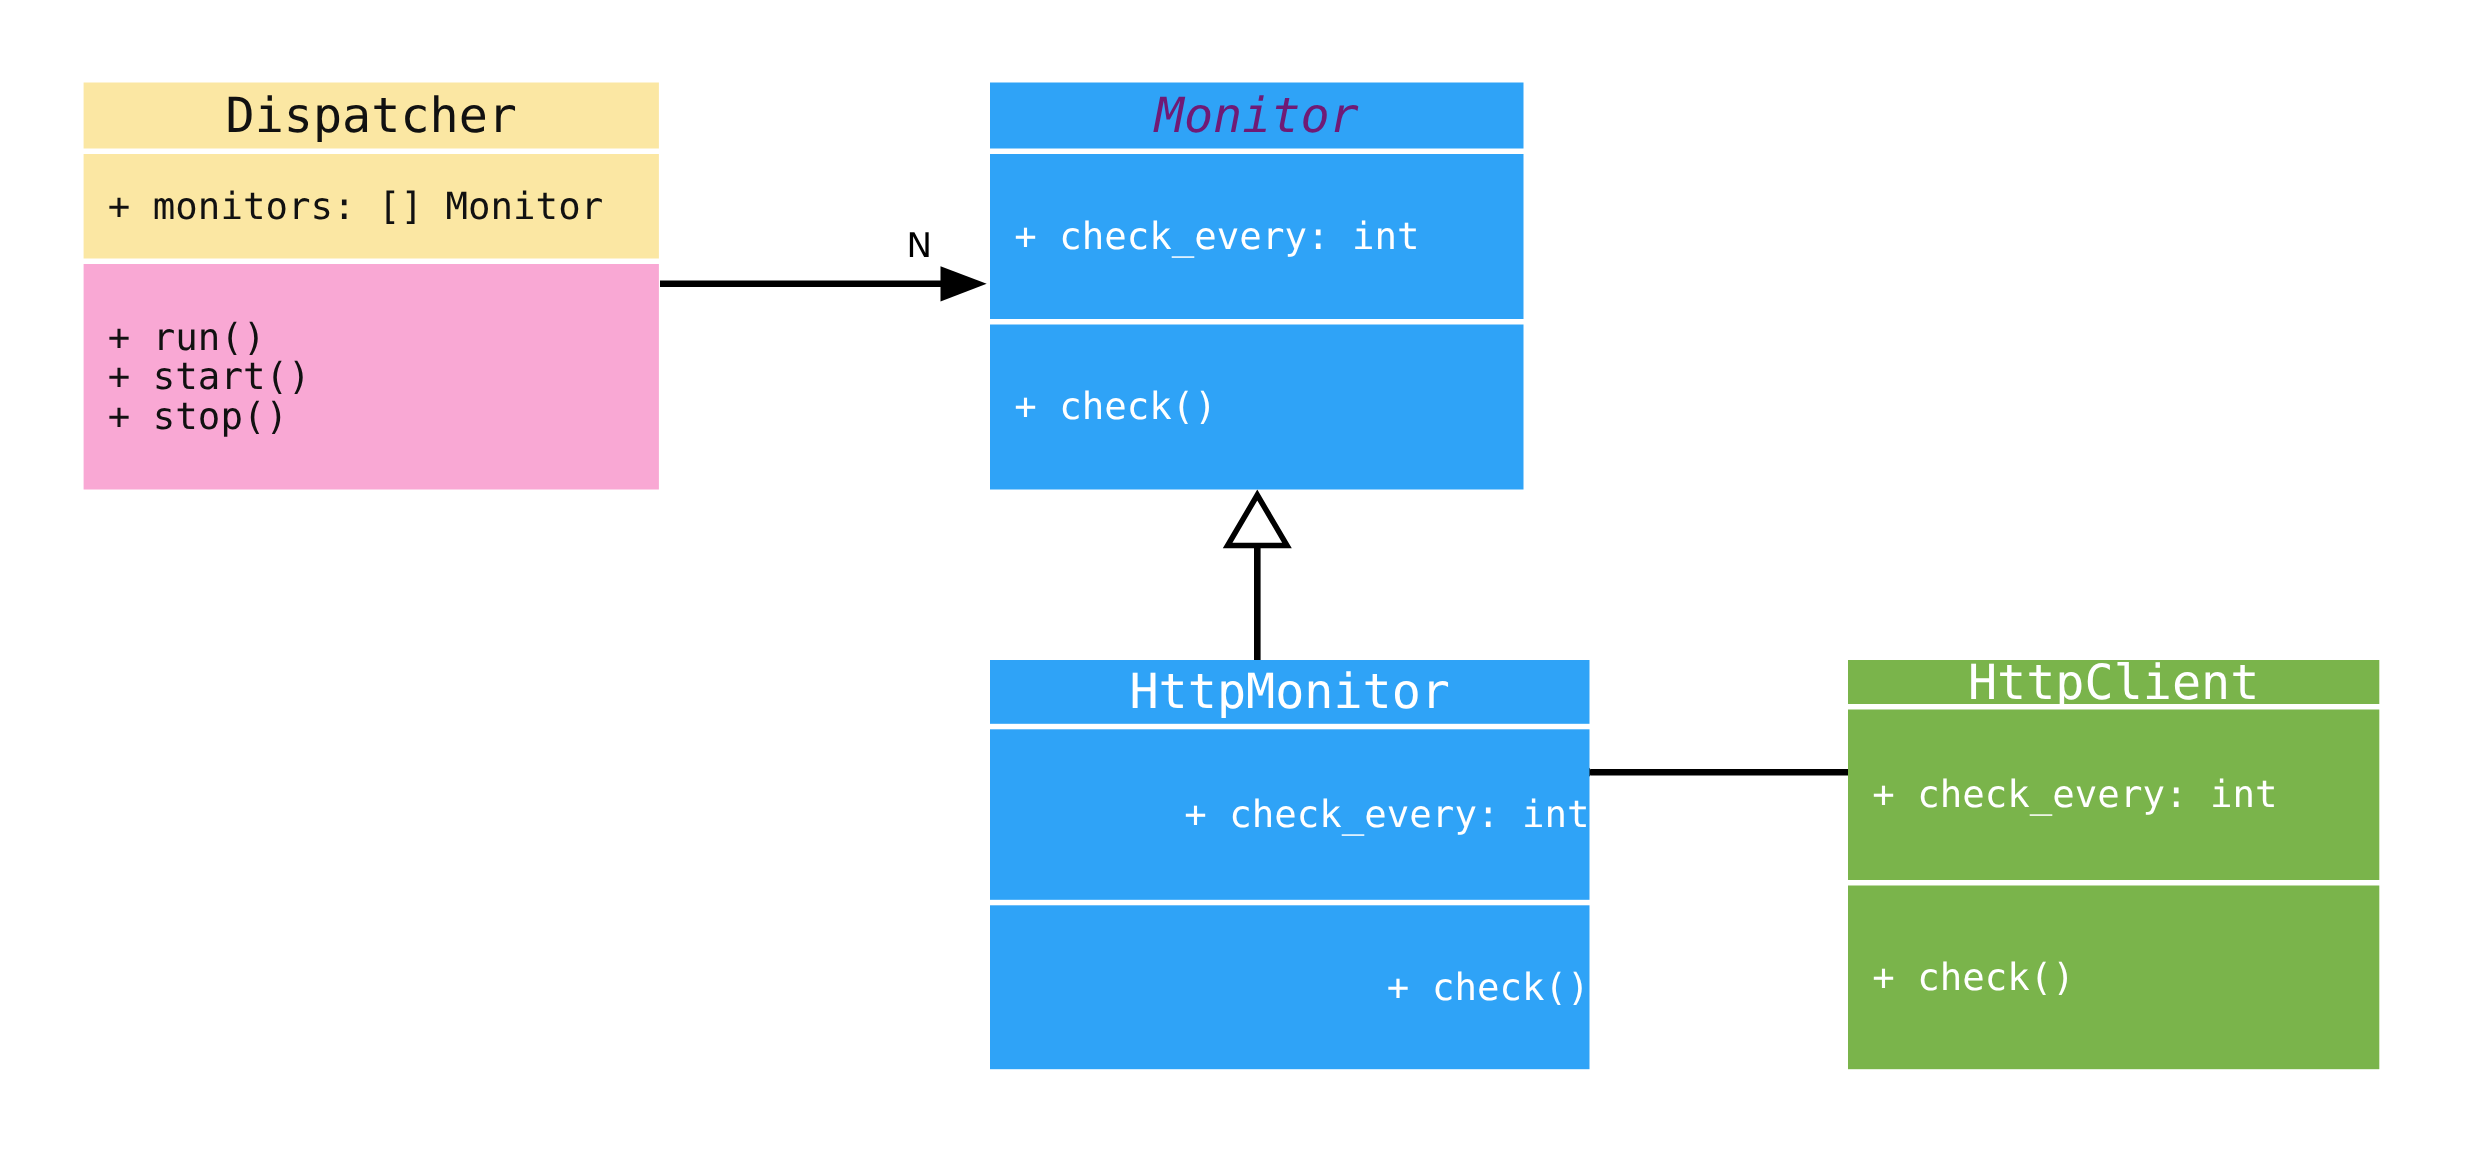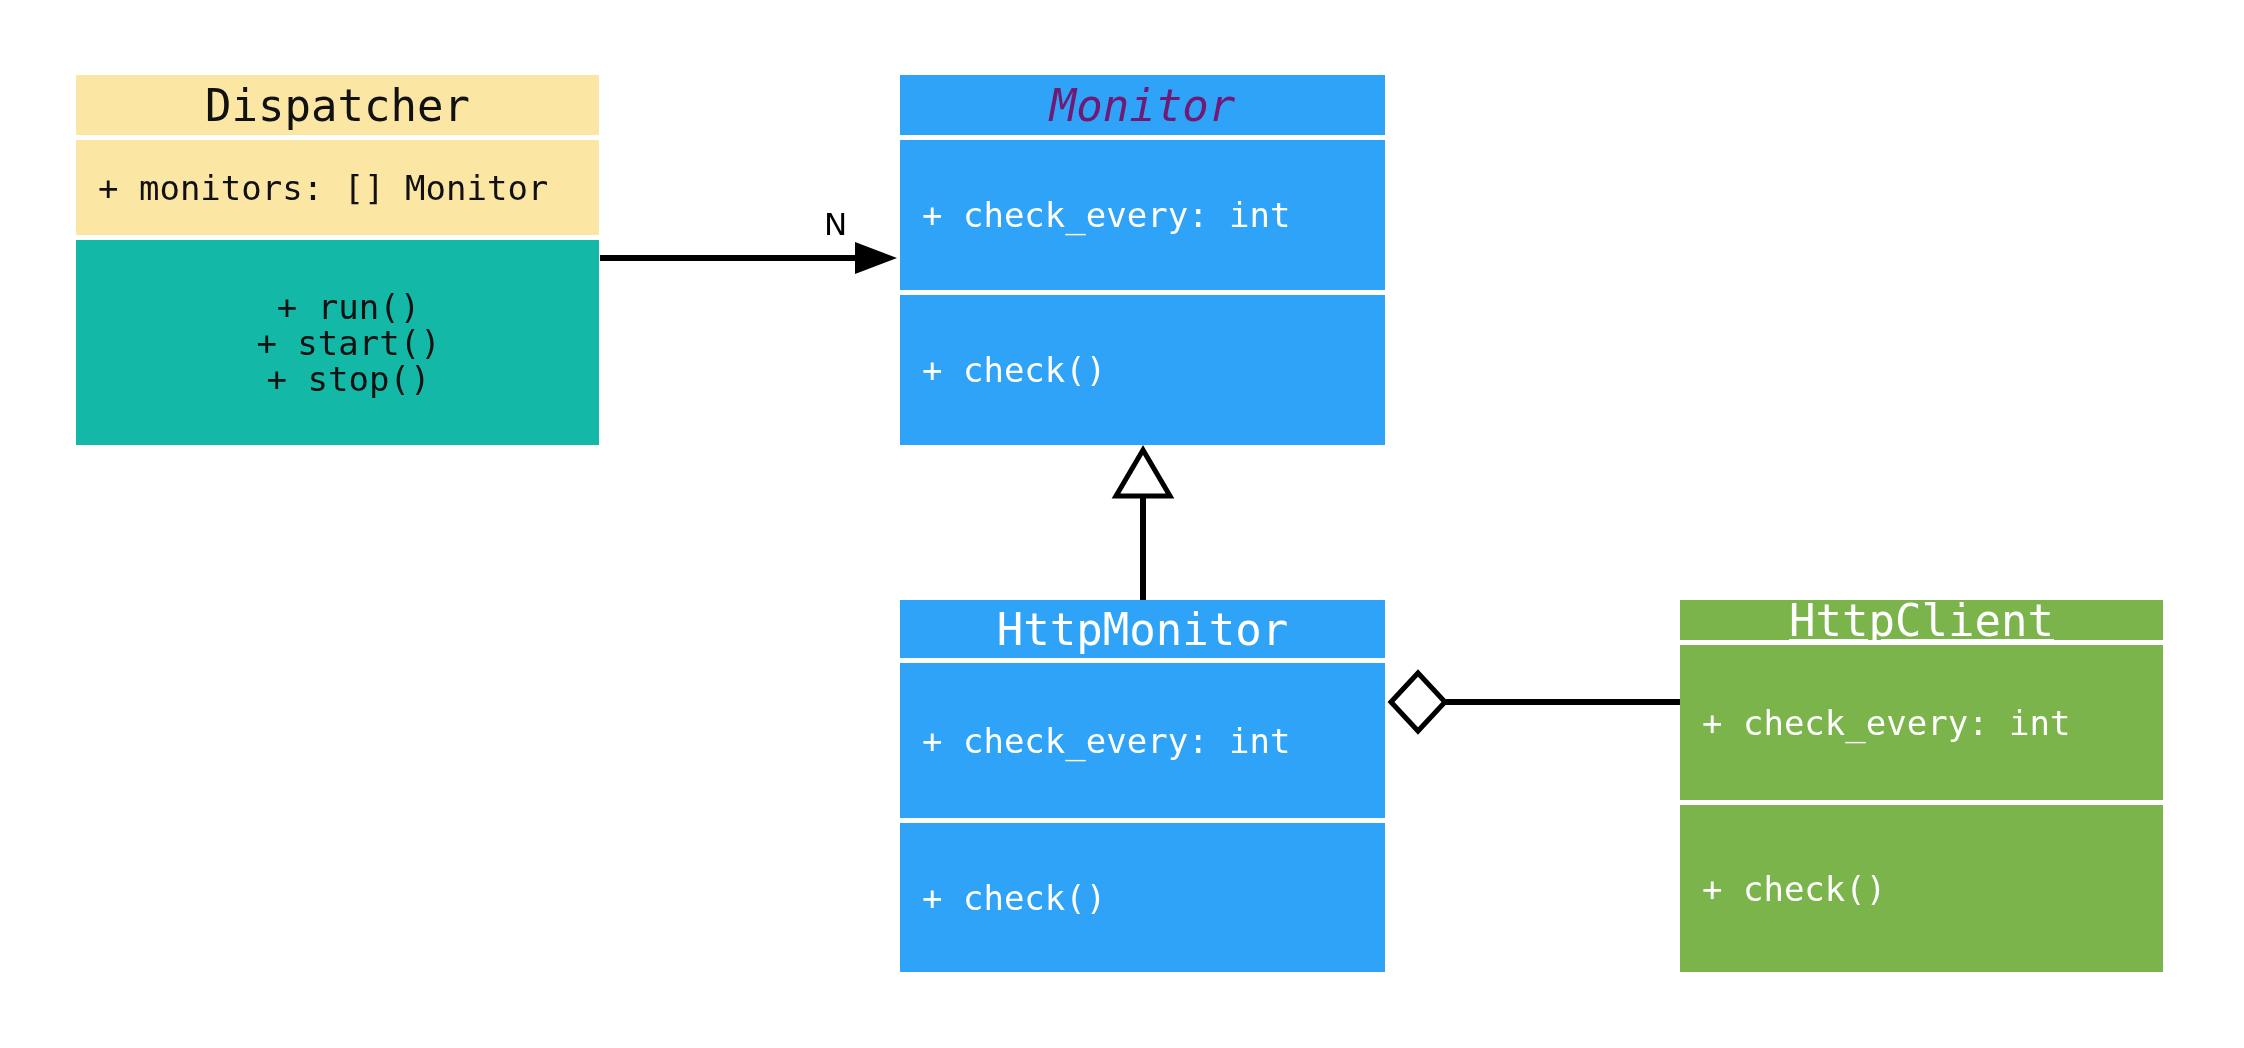--- a/index.html
+++ b/index.html
@@ -84,49 +84,49 @@
     </g>
   </svg>
 
   <div class="multiplicity-label">N</div>
 
   <div class="class-box" style="left:76px; top:75px; width:523px; height:370px;">
     <div class="compartment title-compartment" style="height: 60px; background-color: rgb(251, 231, 163); color: rgb(17, 17, 17);">Dispatcher</div>
     <div class="compartment attrs-compartment" style="height: 95px; background-color: rgb(251, 231, 163); color: rgb(17, 17, 17);">
       <div class="member-line">+ monitors: [] Monitor</div>
     </div>
-    <div class="compartment methods-compartment" style="flex: 1 1 0%; background-color: #14b8a6; color: rgb(17, 17, 17); text-align: center;">
+    <div class="compartment methods-compartment" style="flex: 1 1 0%; background-color: #f9a8d4; color: rgb(17, 17, 17);">
       <div class="member-line">+ run()</div>
       <div class="member-line">+ start()</div>
       <div class="member-line">+ stop()</div>
     </div>
   </div>
 
   <div class="class-box" style="left:900px; top:75px; width:485px; height:370px;">
     <div class="compartment title-compartment abstract-title" style="height: 60px; background-color: rgb(47, 163, 247); color: #701a75;">Monitor</div>
     <div class="compartment attrs-compartment" style="height: 150px; background-color: rgb(47, 163, 247); color: rgb(255, 255, 255);">
       <div class="member-line">+ check_every: int</div>
     </div>
     <div class="compartment methods-compartment" style="flex: 1 1 0%; background-color: rgb(47, 163, 247); color: rgb(255, 255, 255);">
       <div class="member-line">+ check()</div>
     </div>
   </div>
 
-  <div class="class-box" style="left:900px; top:600px; width:485px; height:372px;">
+  <div class="class-box" style="left:900px; top:600px; width:545px; height:372px;text-align:right;">
     <div class="compartment title-compartment" style="height: 58px; background-color: rgb(47, 163, 247); color: rgb(255, 255, 255);">HttpMonitor</div>
     <div class="compartment attrs-compartment" style="height: 155px; background-color: rgb(47, 163, 247); color: rgb(255, 255, 255);">
       <div class="member-line">+ check_every: int</div>
     </div>
     <div class="compartment methods-compartment" style="flex: 1 1 0%; background-color: rgb(47, 163, 247); color: rgb(255, 255, 255);">
       <div class="member-line">+ check()</div>
     </div>
   </div>
 
   <div class="class-box" style="left:1680px; top:600px; width:483px; height:372px;">
-    <div class="compartment title-compartment" style="height: 40px; background-color: rgb(122, 180, 75); color: rgb(255, 255, 255); text-decoration: underline;">HttpClient</div>
+    <div class="compartment title-compartment" style="height: 40px; background-color: rgb(122, 180, 75); color: rgb(255, 255, 255);">HttpClient</div>
     <div class="compartment attrs-compartment" style="height: 155px; background-color: rgb(122, 180, 75); color: rgb(255, 255, 255);">
       <div class="member-line">+ check_every: int</div>
     </div>
     <div class="compartment methods-compartment" style="flex: 1 1 0%; background-color: rgb(122, 180, 75); color: rgb(255, 255, 255);">
       <div class="member-line">+ check()</div>
     </div>
   </div>
 
 </div>
 

